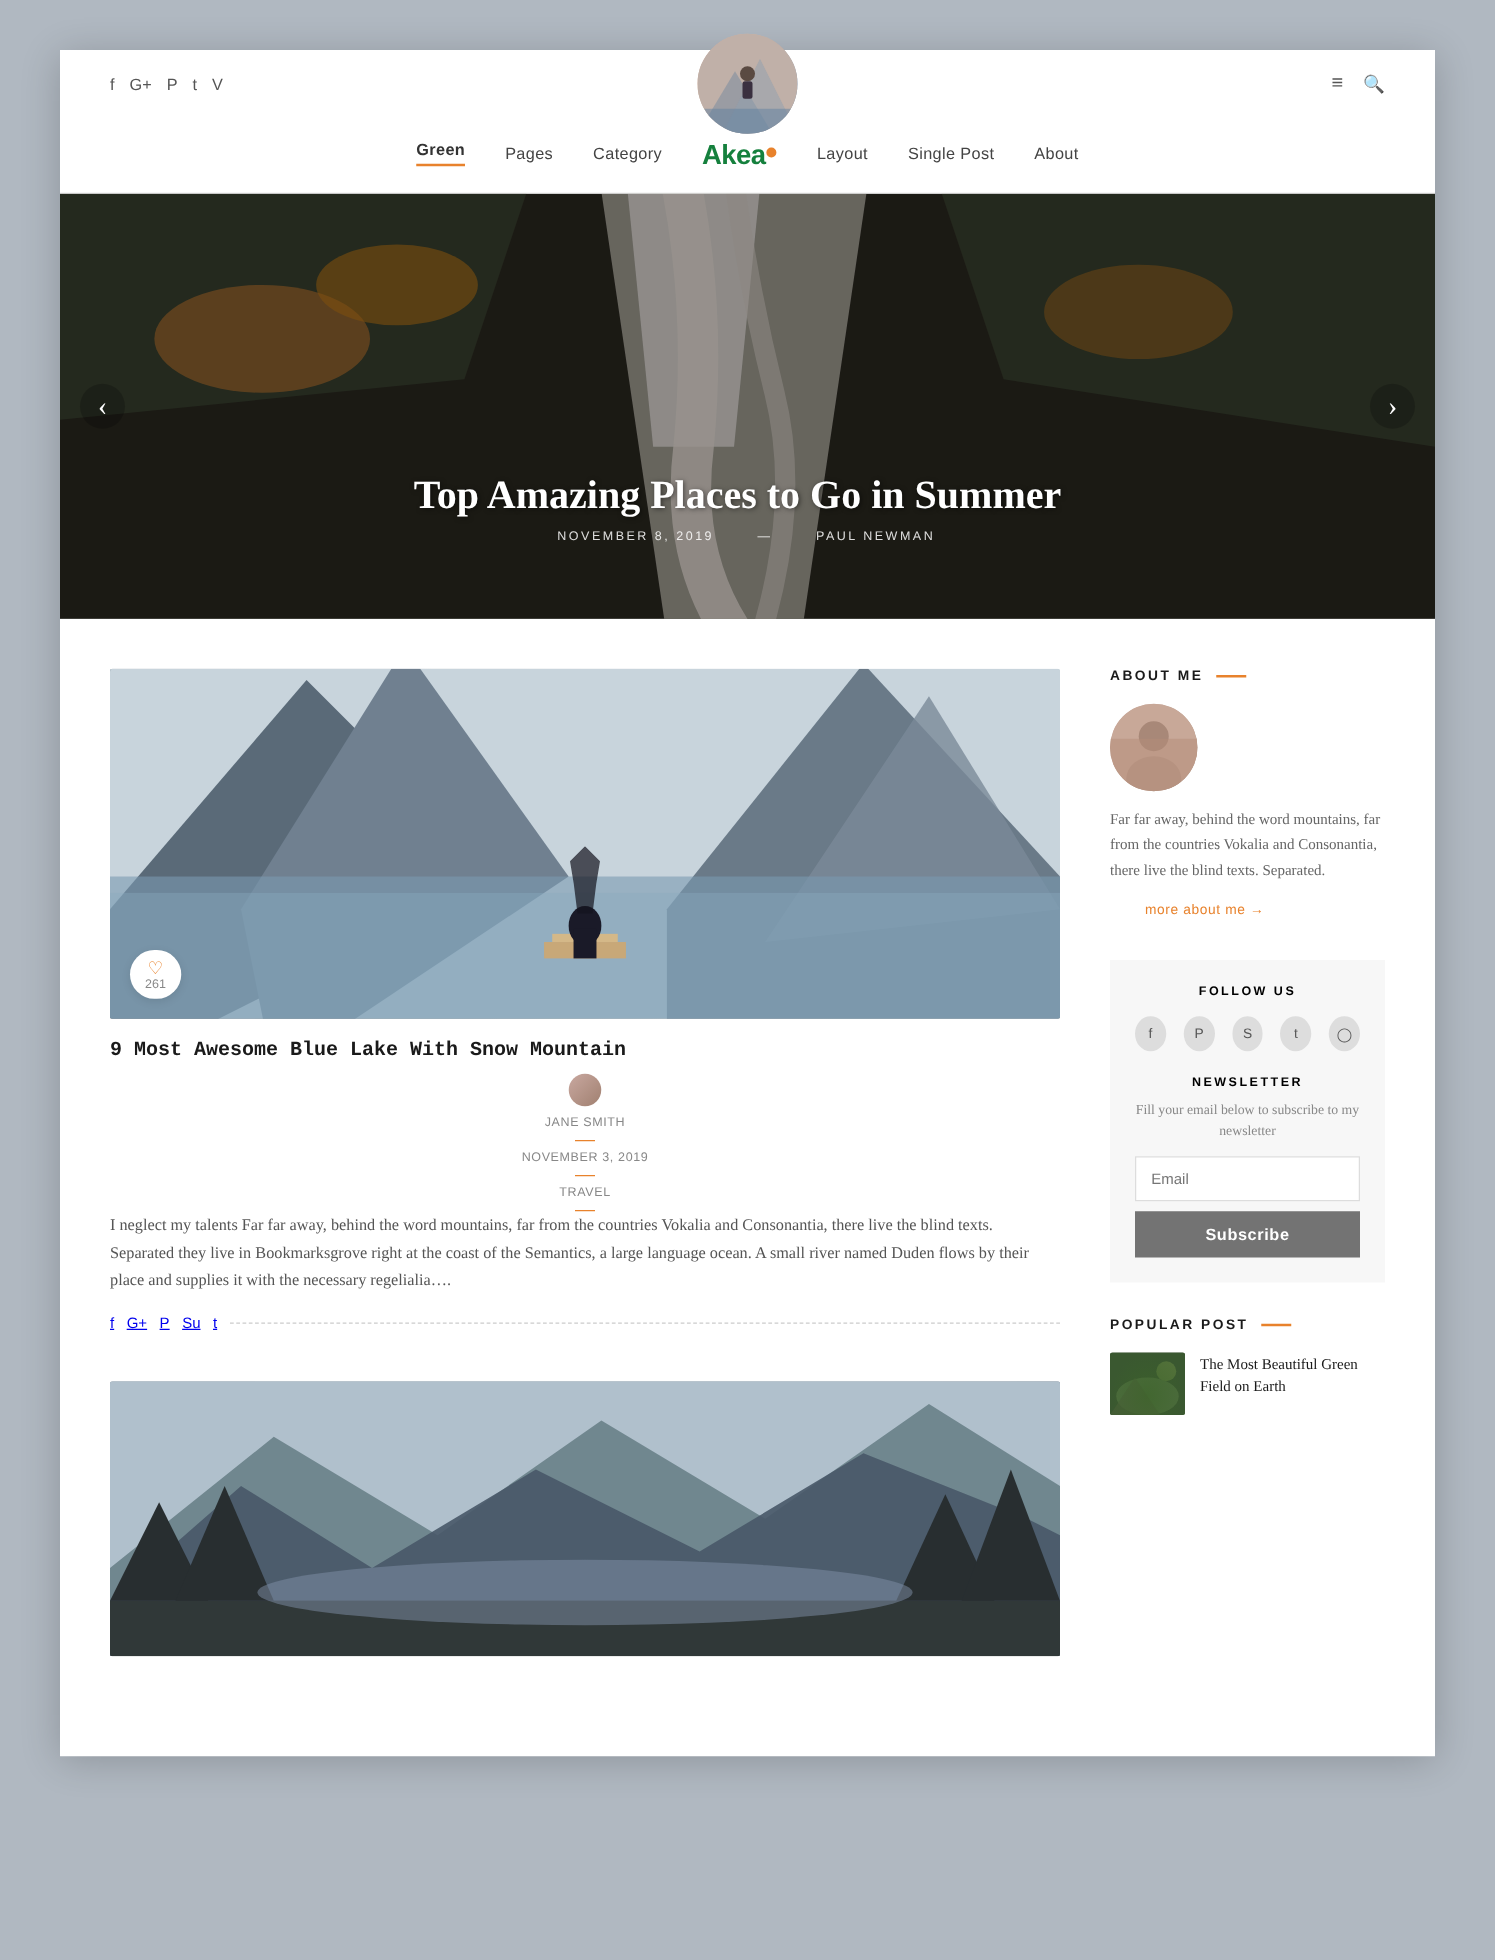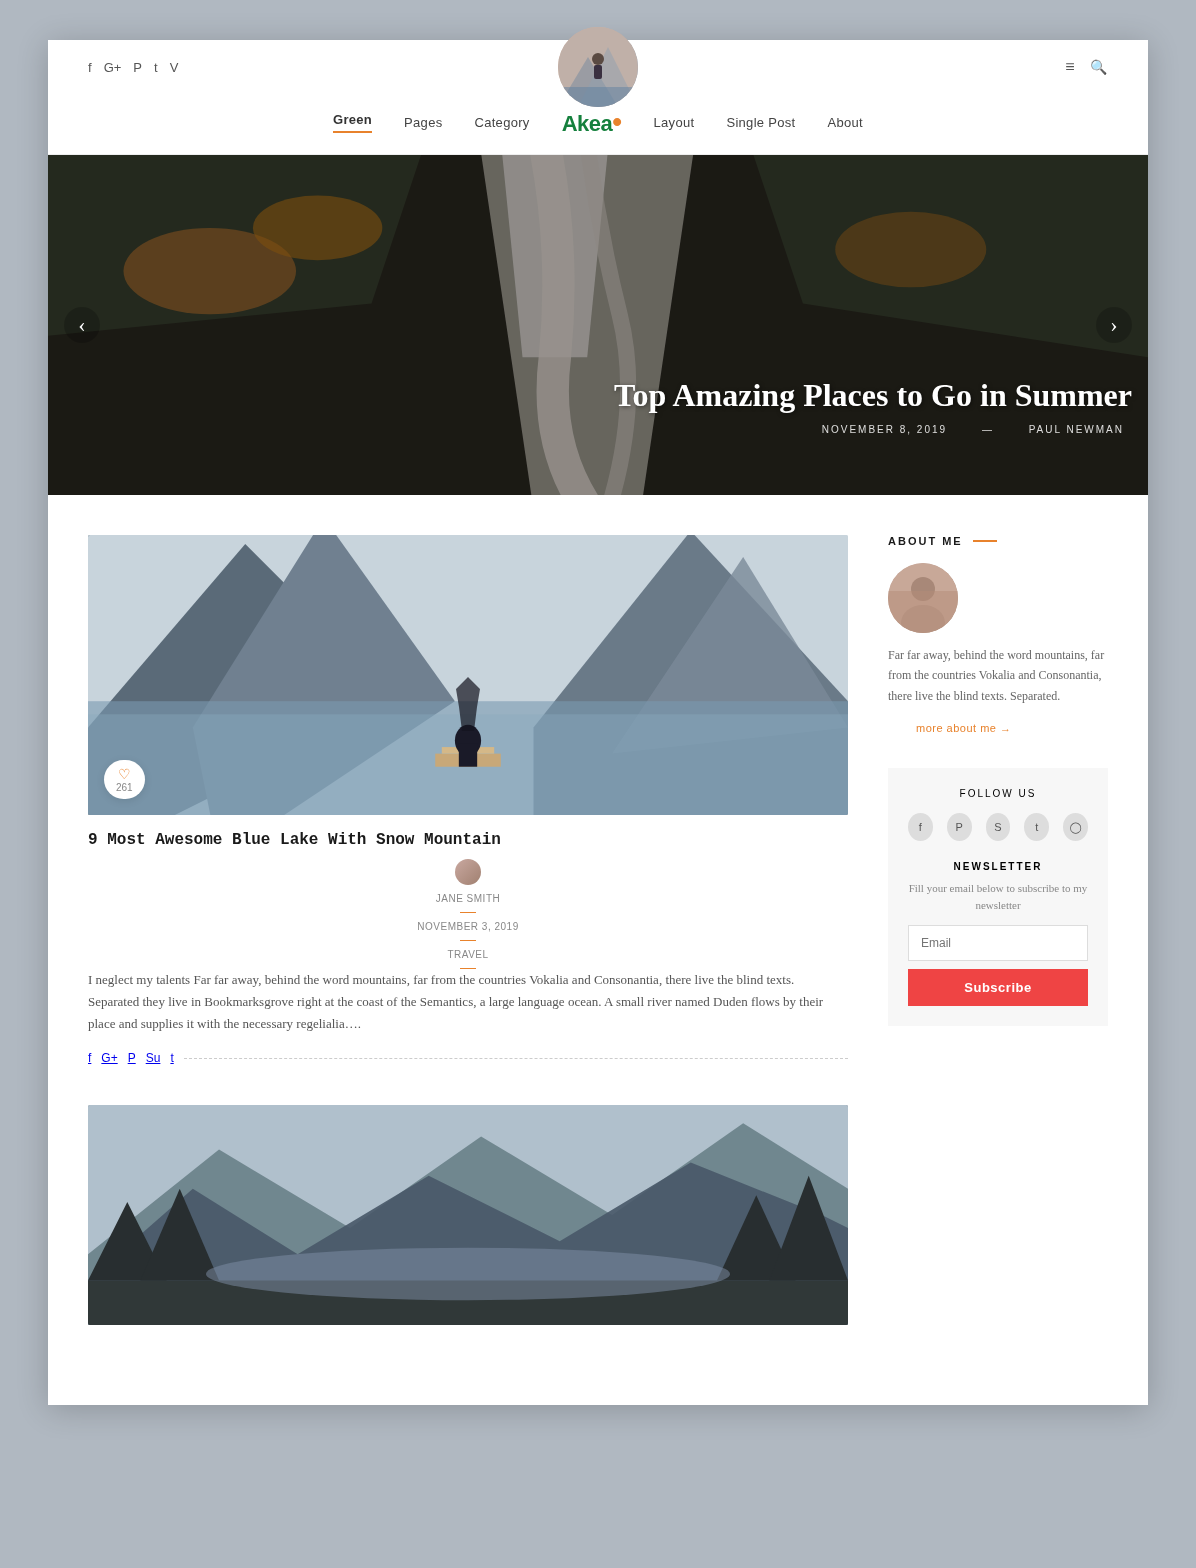--- a/index.html
+++ b/index.html
@@ -137,21 +137,21 @@
     }
     .hero-overlay {
       position: absolute;
       inset: 0;
       background: rgba(0,0,0,0.35);
     }
     .hero-content {
       position: absolute;
       bottom: 60px;
       left: 0; right: 16px;
-      text-align: right;
+      text-align: center;
       color: #fff;
       margin-top: 24px;
     }
     .hero-title {
       font-size: 32px;
       font-weight: 700;
       font-family: 'Georgia', serif;
       margin-bottom: 10px;
       text-shadow: 1px 1px 4px rgba(0,0,0,0.5);
     }
@@ -409,21 +409,21 @@
 
     
     .follow-box {
       background: #f7f7f7;
       padding: 20px;
       text-align: center;
     }
     .follow-title {
       font-family: 'Arial', sans-serif;
       font-size: 10px;
-      font-weight: 400;
+      font-weight: 700;
       letter-spacing: 2px;
       text-transform: uppercase;
       margin-bottom: 14px;
     }
     .follow-icons {
       display: flex;
       justify-content: center;
       gap: 14px;
       margin-bottom: 20px;
     }
@@ -459,21 +459,21 @@
       padding: 10px 12px;
       border: 1px solid #ddd;
       font-size: 12px;
       font-family: 'Arial', sans-serif;
       color: #aaa;
       margin-bottom: 8px;
       outline: none;
     }
     .newsletter-btn {
       width: 100%;
-      background: #ef4444;
+      background: #737373;
       color: #fff;
       border: none;
       padding: 11px;
       font-family: 'Arial', sans-serif;
       font-size: 13px;
       font-weight: 600;
       cursor: pointer;
       letter-spacing: 0.5px;
     }
 
@@ -696,17 +696,31 @@
           <div class="follow-icon">t</div>
           <div class="follow-icon">◯</div>
         </div>
 
         <div class="newsletter-title">NEWSLETTER</div>
         <div class="newsletter-desc">Fill your email below to subscribe to my newsletter</div>
         <input class="newsletter-input" type="email" placeholder="Email" style="">
         <button class="newsletter-btn">Subscribe</button>
       </div>
 
+      <div class="popular-section">
+        <div class="sidebar-section-title">POPULAR POST</div>
+        <div class="popular-item">
+          <div class="popular-thumb">
+            <svg width="60" height="50" viewBox="0 0 60 50">
+              <rect width="60" height="50" fill="#3a5830"></rect>
+              <ellipse cx="30" cy="35" rx="25" ry="15" fill="#507040" opacity="0.8"></ellipse>
+              <polygon points="0,50 20,20 40,50" fill="#486038" opacity="0.7"></polygon>
+              <circle cx="45" cy="15" r="8" fill="#608040" opacity="0.6"></circle>
+            </svg>
+          </div>
+          <div class="popular-text-title">The Most Beautiful Green Field on Earth</div>
+        </div>
+      </div>
 
     </div>
   </div>
 
 </div>
 
 </body></html>

